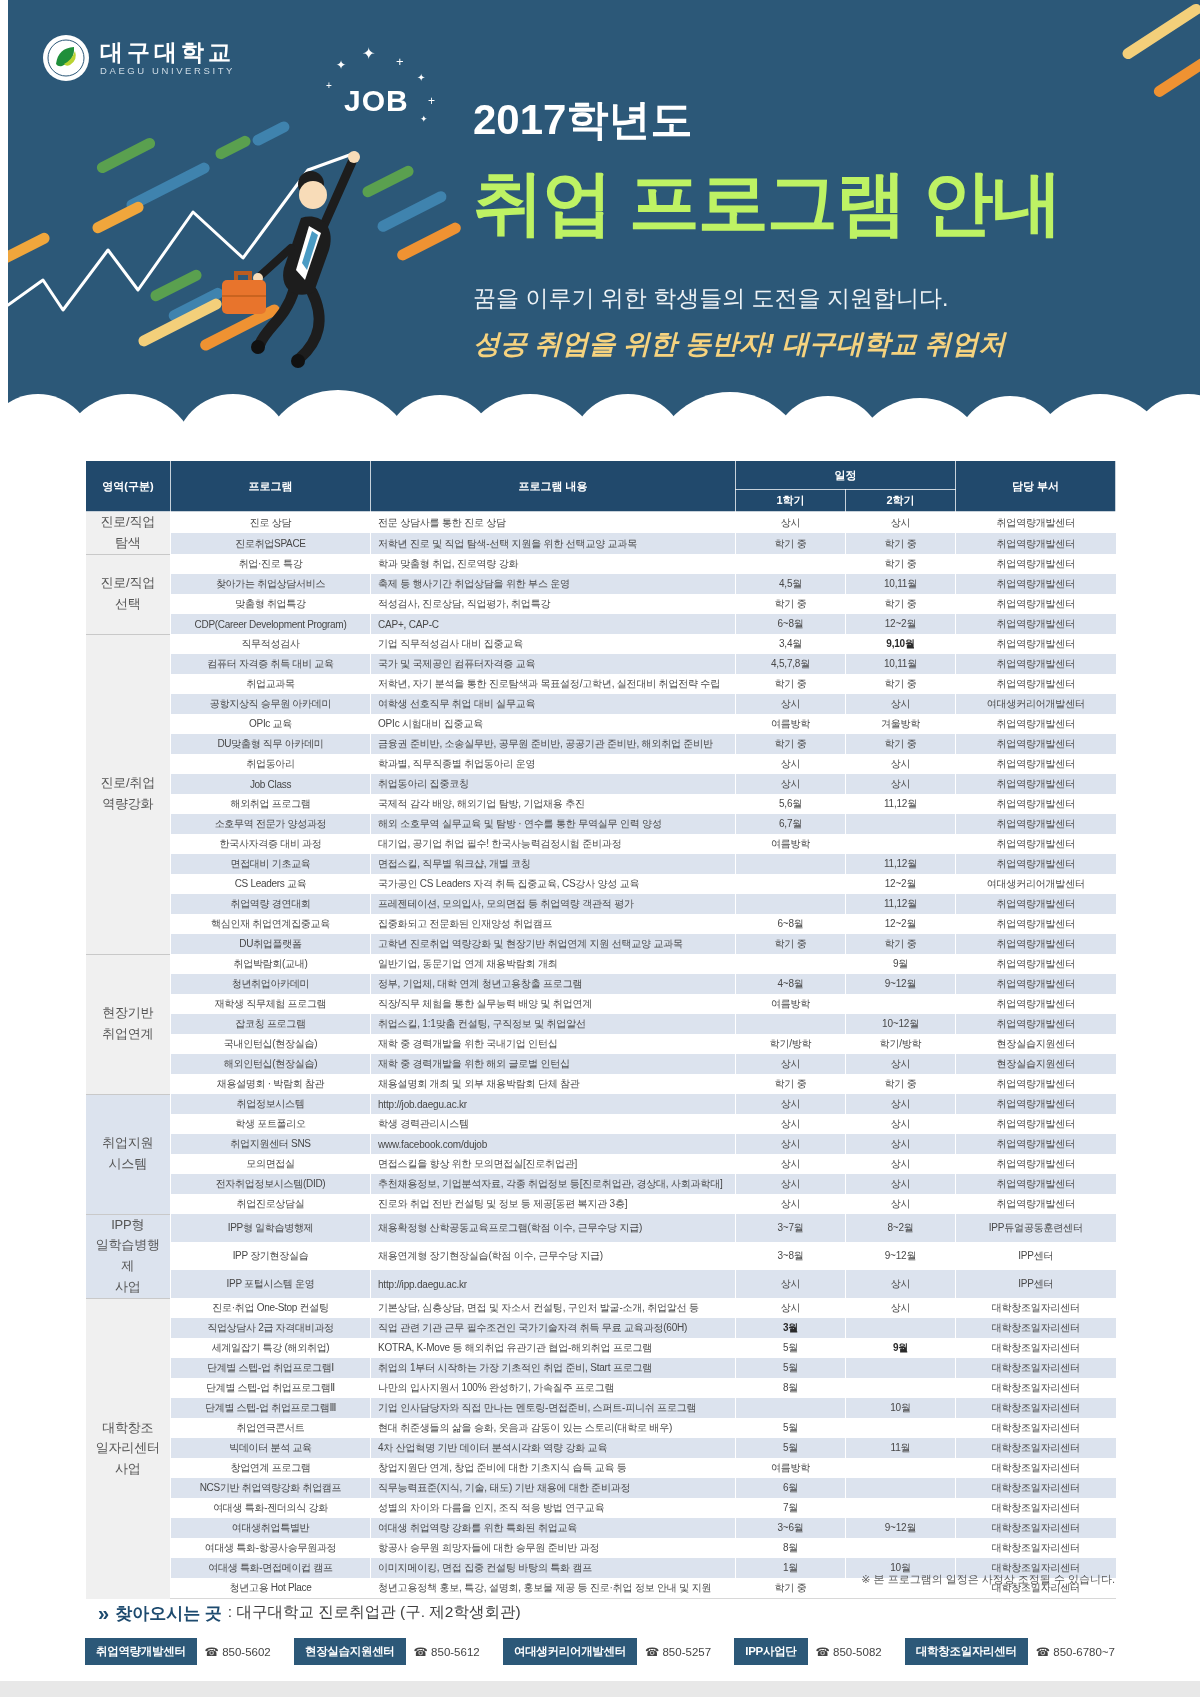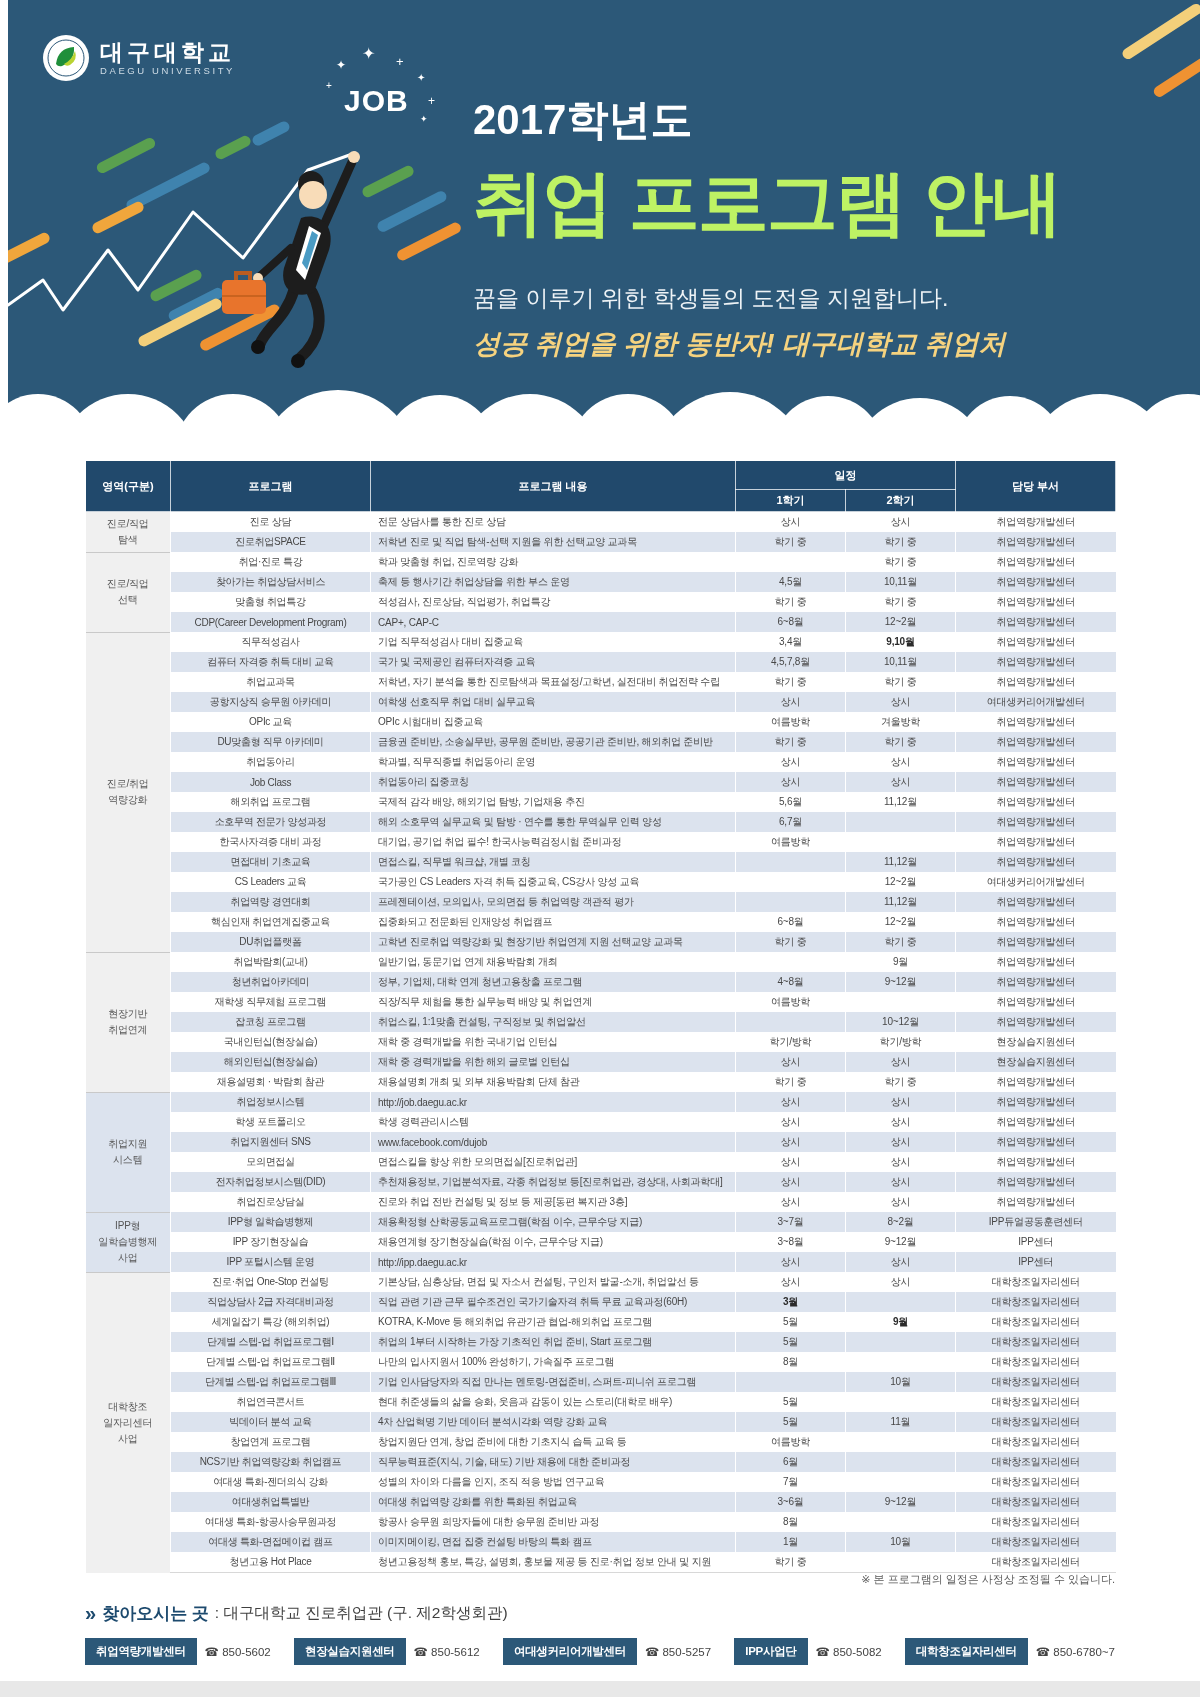--- a/index.html
+++ b/index.html
@@ -32,26 +32,26 @@
   thead tr.h1 th { height:26px; }
   thead tr.h2 th { height:19px; }
   tbody td { height:20px; padding:0 7px; font-size:10px; color:#474747;
     white-space:nowrap; overflow:hidden; letter-spacing:-0.2px; }
   tbody td.prog, tbody td.sem, tbody td.dept { text-align:center; }
   tbody td.desc { text-align:left; }
   tbody td.prog { letter-spacing:-0.3px; }
   tr.alt td { background:#dce3ee; }
   td.prog, td.desc, td.sem, td.dept { border-left:1px solid #ffffff; }
   td.area { background:#f0f0f0; color:#555555; text-align:center; white-space:pre-line;
-    font-size:10px; border-top:1px solid #c9c9c9; line-height:1.6; }
+    font-size:13px; border-top:1px solid #c9c9c9; line-height:1.6; }
   tbody tr:last-child td { border-bottom:1px solid #d8d8d8; }
   td.bold { font-weight:bold; color:#2b2b2b; }
   
   .note { position:absolute; top:1572px; right:85px; font-size:11px; color:#5a5a5a; }
-  .visit { position:absolute; left:85px; top:1602px; display:flex; align-items:center; gap:6px; }
+  .visit { position:absolute; left:98px; top:1602px; display:flex; align-items:flex-start; gap:6px; }
   .visit .chevrons::before { content:"»"; color:#1d4a6e; font-weight:900; font-size:20px; }
   .visit .vlabel { color:#1d4a6e; font-size:17px; font-weight:bold; }
   .visit .vvalue { color:#3f3f3f; font-size:15.5px; }
   .contacts { position:absolute; left:85px; top:1638px; width:1030px;
     display:flex; justify-content:space-between; align-items:center; }
   .contact { display:flex; align-items:center; gap:8px; }
   .badge { background:#2c5878; color:#fff; font-size:11.5px; font-weight:bold;
     padding:6px 11px; letter-spacing:-0.3px; white-space:nowrap; }
   .phone { font-size:11.5px; color:#444; white-space:nowrap; }
   .bottom-strip { position:absolute; left:0; bottom:0; width:1200px; height:16px; background:#e8e8e8; }

